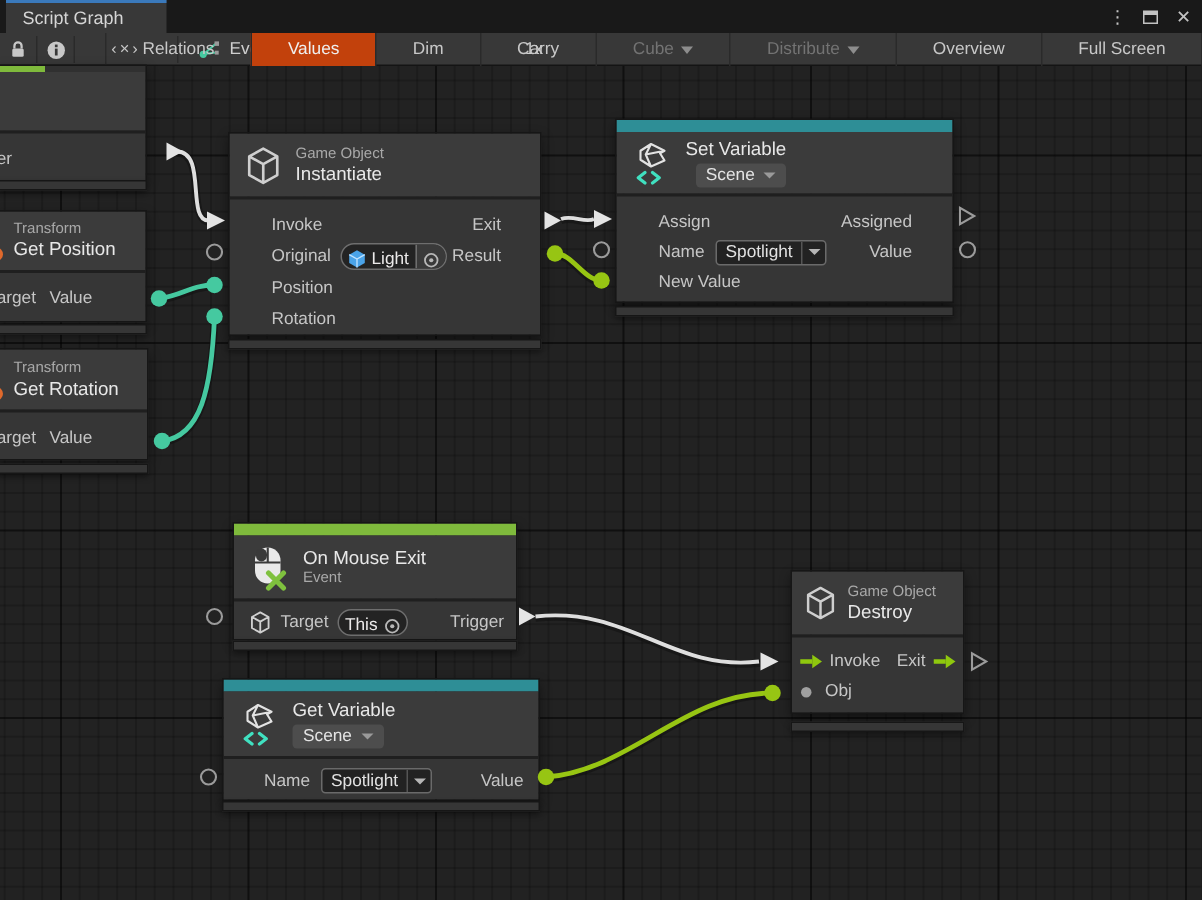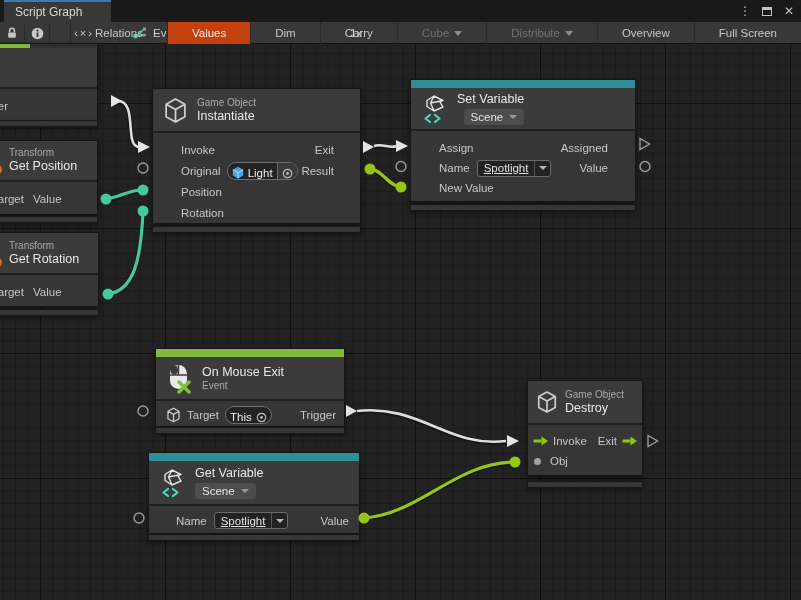--- a/index.html
+++ b/index.html
@@ -57,21 +57,21 @@
   .cat { font-size:10px; color:#a9a9a9; line-height:12px; }
   .ttl { font-size:12.5px; color:#e8e8e8; line-height:15px; }
   .rlabel { color:#c6c6c6; }
   .spacer { margin-left:auto; }
 
   .pill { display:inline-flex; align-items:center; height:18px; background:#232323;
     border:1px solid #6e6e6e; border-radius:9px; color:#eceaea; font-size:11.5px; overflow:hidden; }
   .pill .seg { display:flex; align-items:flex-end; padding:0 4px; height:100%; }
   .pill .picker { border-left:1px solid #6e6e6e; background:#3a3a3a; }
   .drop { display:inline-flex; align-items:center; height:17px; background:#222222;
-    border:1px solid #6a6a6a; border-radius:3px; color:#e2e2e2; font-size:11.5px; overflow:hidden;text-decoration:underline; }
+    border:1px solid #6a6a6a; border-radius:3px; color:#e2e2e2; font-size:11.5px; overflow:hidden; }
   .drop .txt { padding:0 6px; }
   .drop .arr { display:flex; align-items:center; justify-content:center; width:16px; height:100%;
     border-left:1px solid #555; }
   .scenebtn { display:inline-flex; align-items:center; height:16px; background:#4d4d4d;
     border-radius:3px; padding:0 7px; gap:6px; color:#e4e4e4; font-size:11.5px; }
   .scenebtn .chev2 { width:0; height:0; border-left:4px solid transparent; border-right:4px solid transparent;
     border-top:4px solid #9a9a9a; }
   .orangedot { position:absolute; width:9px; height:9px; border-radius:50%; background:#e0692c; left:-5px; }
   .greydot { width:7px; height:7px; border-radius:50%; background:#a0a0a0; display:inline-block; }
 

